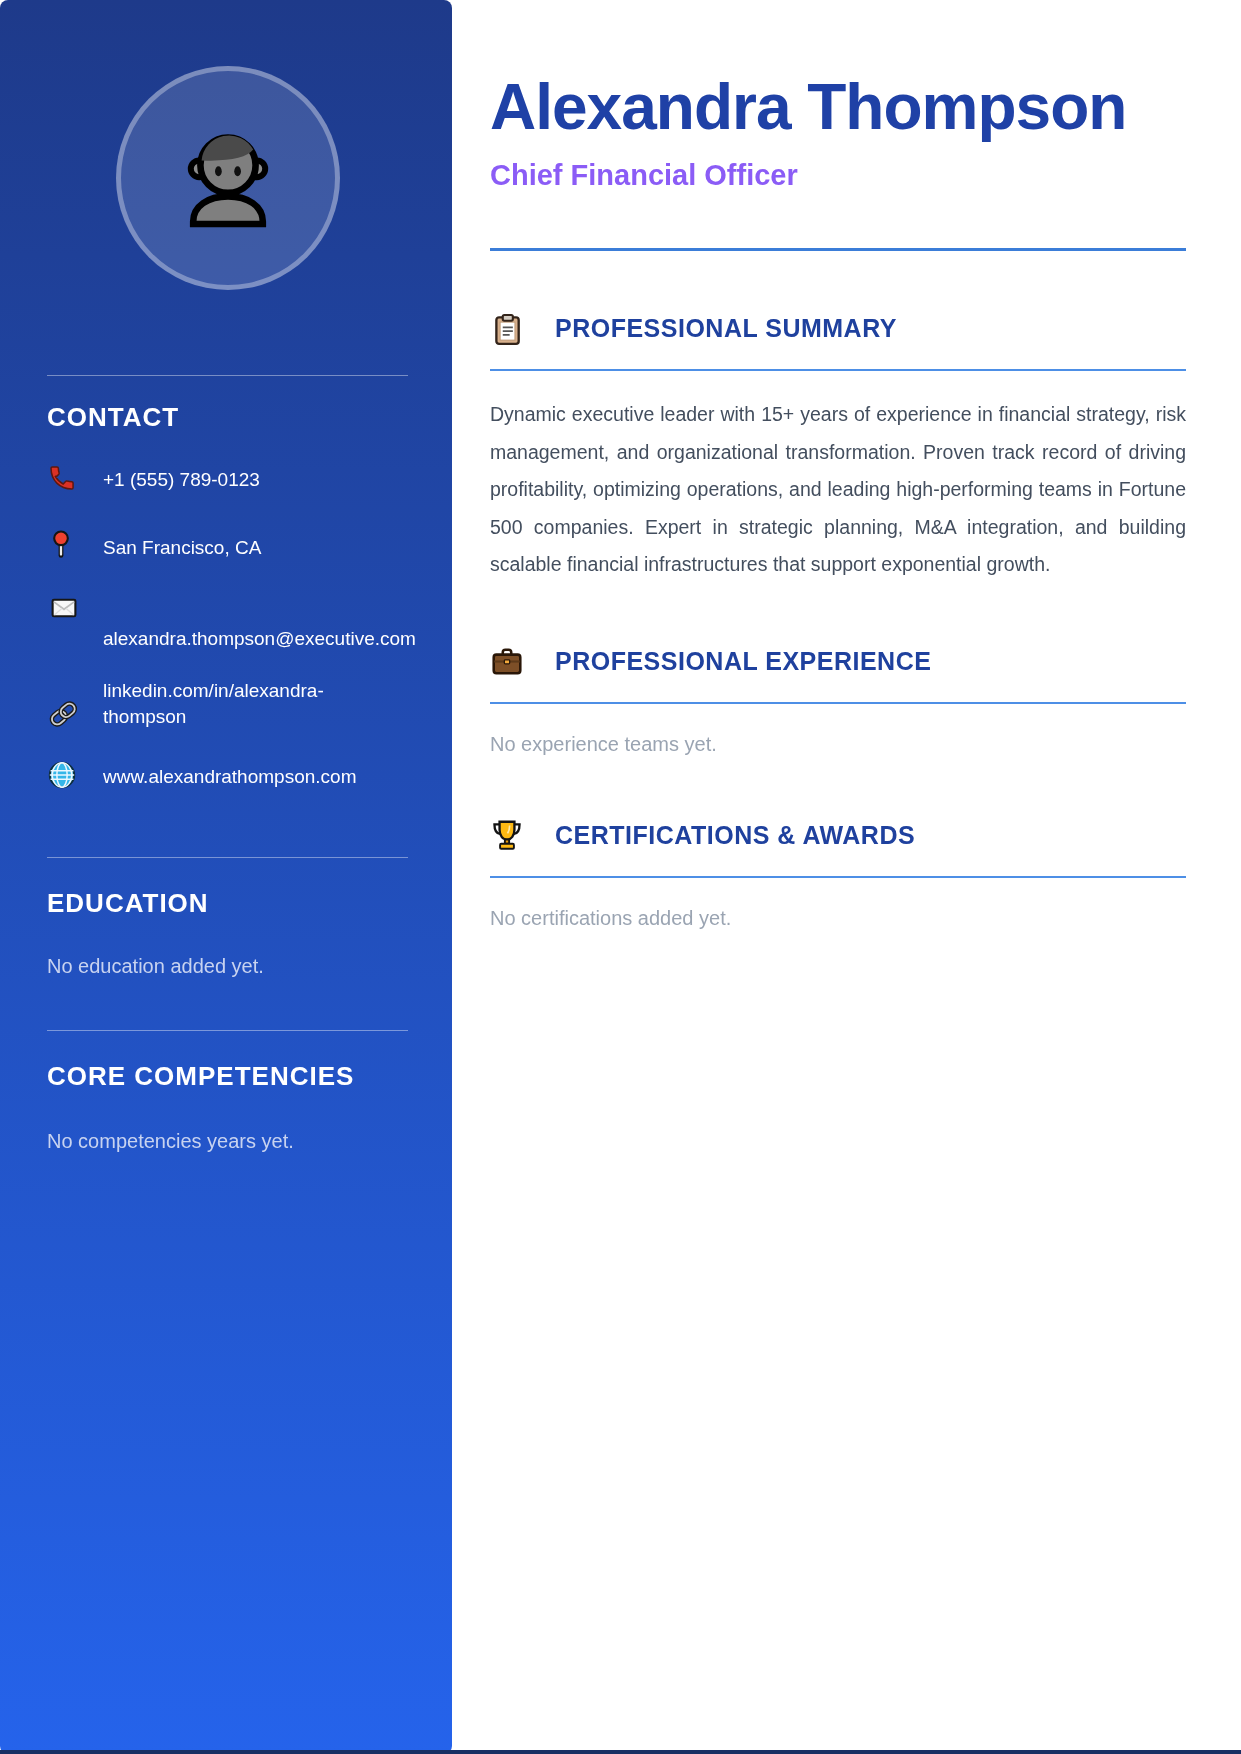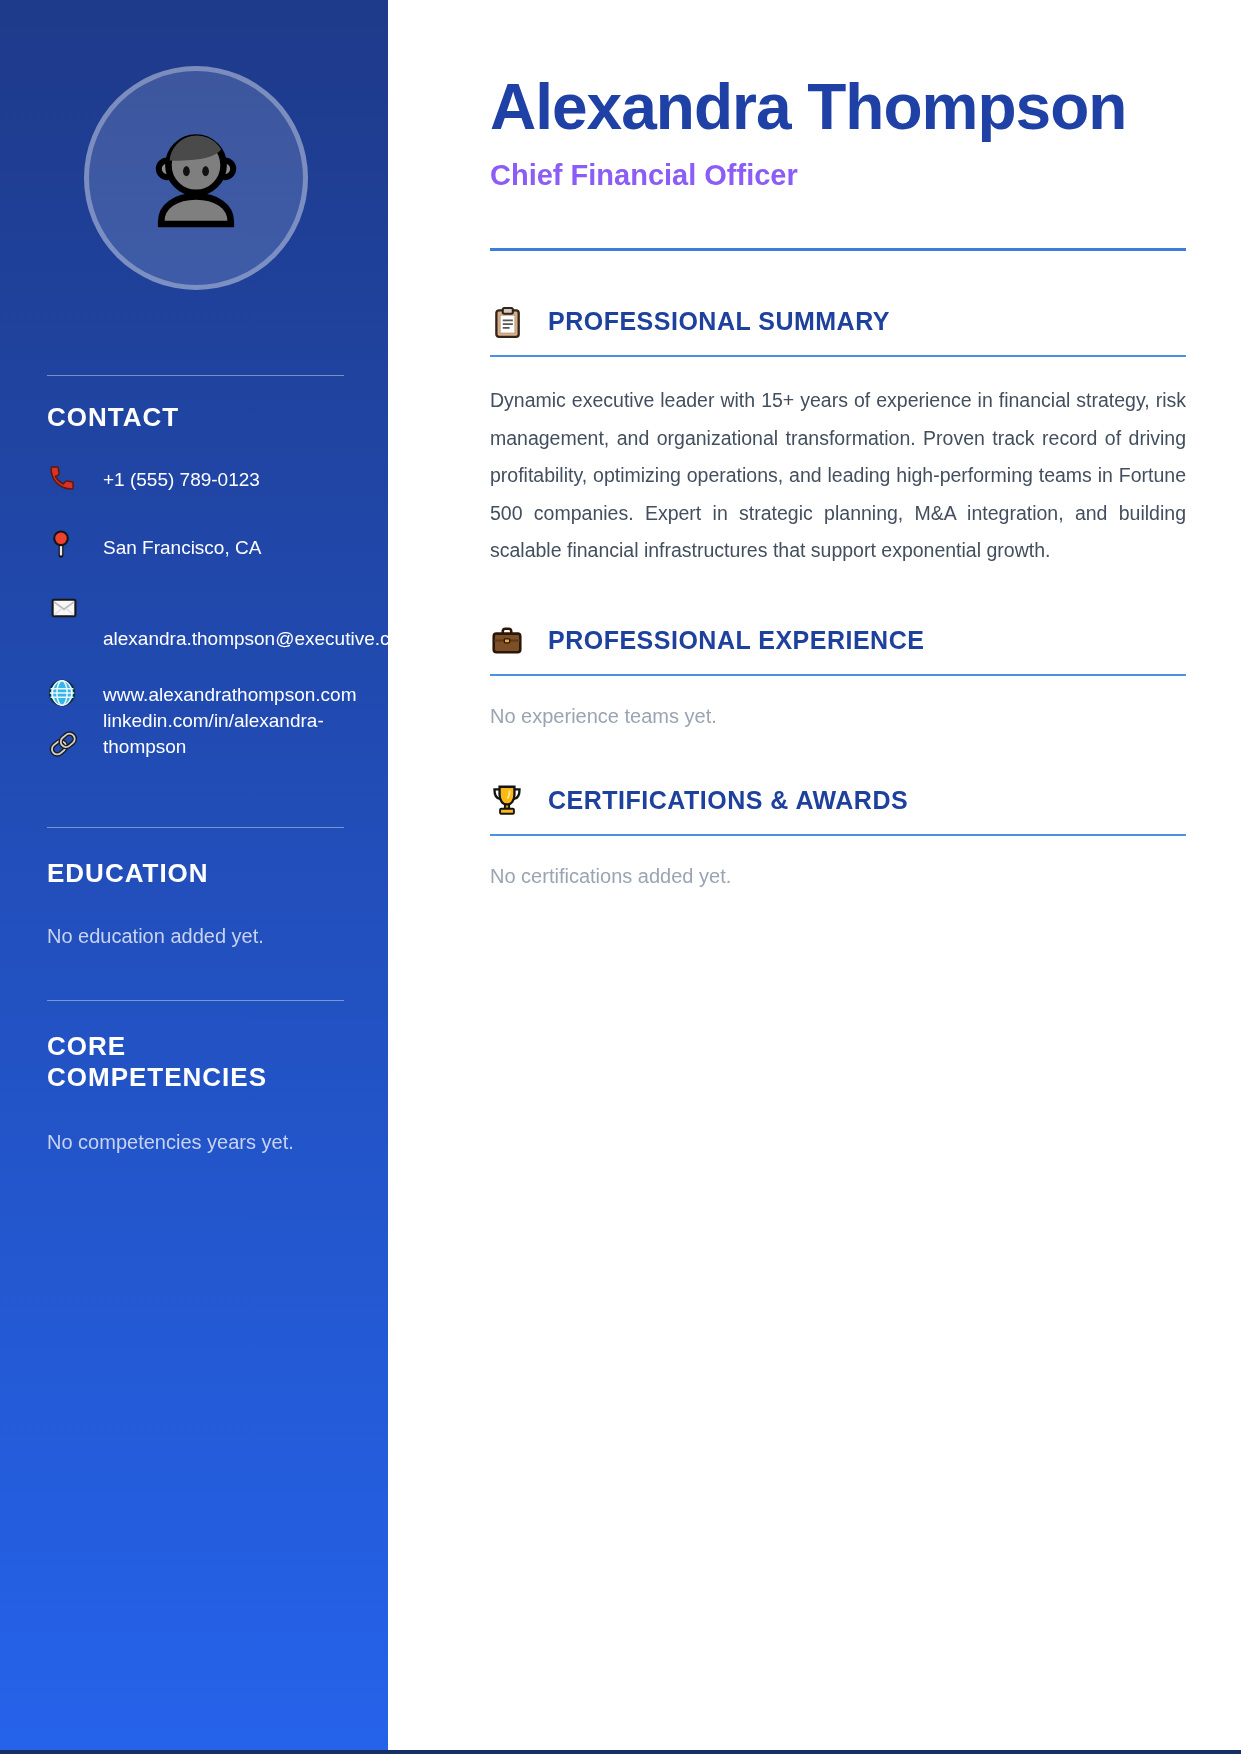--- a/index.html
+++ b/index.html
@@ -1,22 +1,22 @@
 <!DOCTYPE html>
 <html><head>
 <meta charset="utf-8">
 <style>
   html,body{margin:0;padding:0;background:#ffffff;}
   .page{position:relative;width:1241px;height:1754px;background:#ffffff;overflow:hidden;
         font-family:"Liberation Sans","DejaVu Sans",sans-serif;}
 
   
-  .sidebar{position:absolute;left:0;top:0;bottom:0;width:388px;
+  .sidebar{position:absolute;left:0;top:0;bottom:0;width:452px;
            background:linear-gradient(180deg,#1e3a8a 0%,#2563eb 100%);
-           padding:0 44px 16px 47px;box-sizing:border-box;color:#ffffff;}
+           padding:0 44px 16px 47px;box-sizing:border-box;color:#ffffff;border-radius:8px;}
   .avatar-wrap{width:224px;height:224px;border-radius:50%;margin:66px auto 0 auto;
                background:rgba(255,255,255,0.14);border:5px solid rgba(255,255,255,0.32);
                box-sizing:border-box;display:flex;align-items:center;justify-content:center;}
   .sdiv{border:none;border-top:1px solid rgba(255,255,255,0.40);margin:85px 0 0 0;}
   .sdiv2{border:none;border-top:1px solid rgba(255,255,255,0.40);margin:67px 0 0 0;}
   .sdiv3{border:none;border-top:1px solid rgba(255,255,255,0.40);margin:52px 0 0 0;}
   .side-h{font-size:26px;font-weight:bold;letter-spacing:1px;color:#ffffff;margin:26px 0 0 0;}
   .side-h.edu{margin-top:30px;}
   .contact-list{margin-top:30px;}
   .citem{display:flex;align-items:flex-end;}
@@ -34,21 +34,21 @@
 
   
   .main{margin-left:432px;padding:0 55px 0 58px;box-sizing:border-box;}
   .name{font-size:64px;line-height:1.1;font-weight:bold;color:#1f41a6;
         letter-spacing:-1px;margin:72px 0 0 0;}
   .job-title{font-size:29px;font-weight:bold;color:#8b5cf6;margin-top:17px;}
   .title-rule{height:3px;background:#3b7dd8;margin-top:56px;}
   .section{margin-top:52px;}
   .shead{display:flex;align-items:center;gap:20px;}
   .shead .sicon{flex:0 0 34px;height:34px;display:flex;align-items:center;}
-  .shead h3{font-size:25px;font-weight:bold;color:#1f419e;letter-spacing:.5px;margin:4px;}
+  .shead h3{font-size:25px;font-weight:bold;color:#1f419e;letter-spacing:.5px;margin:11px;}
   .srule{height:2px;background:#4d8fe6;margin-top:15px;}
   .body-text{font-size:19.5px;line-height:37.5px;color:#434e5e;text-align:justify;
              margin:25px 0 0 0;}
   .empty-text{font-size:20px;line-height:28px;color:#9aa4b2;margin:26px 0 0 0;}
 
   .bottom-edge{position:absolute;left:0;right:0;bottom:0;height:4px;background:#182f63;}
 </style>
 </head>
 <body>
 
@@ -100,46 +100,46 @@
         <span class="cicon">
           <svg viewBox="0 0 32 32" width="34" height="28">
             <rect x="3" y="6.5" width="26" height="19" rx="1.5" fill="#f7f7f7" stroke="#161616" stroke-width="2.4"></rect>
             <path d="M4.5 9 L16 17.5 L27.5 9" fill="none" stroke="#bdbdbd" stroke-width="2"></path>
             <path d="M5 24 l8.5-7.5 M27 24 l-8.5-7.5" fill="none" stroke="#dedede" stroke-width="1.6"></path>
           </svg>
         </span>
         <span class="ctext">alexandra.thompson@executive.com</span>
       </div>
 
+      <div class="citem c-li">
+        <span class="cicon">
+          <svg viewBox="0 0 32 32" width="32" height="32">
+            <g transform="rotate(-40 16 16)" fill="none">
+              <rect x="3" y="11" width="15" height="10.5" rx="5.2" stroke="#1c1c1c" stroke-width="4.6"></rect>
+              <rect x="3" y="11" width="15" height="10.5" rx="5.2" stroke="#cfcfcf" stroke-width="1.8"></rect>
+              <rect x="14.5" y="11" width="15" height="10.5" rx="5.2" stroke="#1c1c1c" stroke-width="4.6"></rect>
+              <rect x="14.5" y="11" width="15" height="10.5" rx="5.2" stroke="#cfcfcf" stroke-width="1.8"></rect>
+            </g>
+          </svg>
+        </span>
+        <span class="ctext">linkedin.com/in/alexandra-thompson</span>
+      </div>
+
       <div class="citem">
         <span class="cicon">
           <svg viewBox="0 0 32 32" width="30" height="30">
             <circle cx="16" cy="16" r="13" fill="#35b6e8" stroke="#0d2e3d" stroke-width="2.2"></circle>
             <g stroke="#eaf7ff" stroke-width="1.6" fill="none">
               <ellipse cx="16" cy="16" rx="5.5" ry="13"></ellipse>
               <ellipse cx="16" cy="16" rx="10.5" ry="13"></ellipse>
               <path d="M3.8 11.5 h24.4 M3 16 h26 M3.8 20.5 h24.4"></path>
             </g>
           </svg>
         </span>
         <span class="ctext">www.alexandrathompson.com</span>
-      </div>
-
-      <div class="citem c-li">
-        <span class="cicon">
-          <svg viewBox="0 0 32 32" width="32" height="32">
-            <g transform="rotate(-40 16 16)" fill="none">
-              <rect x="3" y="11" width="15" height="10.5" rx="5.2" stroke="#1c1c1c" stroke-width="4.6"></rect>
-              <rect x="3" y="11" width="15" height="10.5" rx="5.2" stroke="#cfcfcf" stroke-width="1.8"></rect>
-              <rect x="14.5" y="11" width="15" height="10.5" rx="5.2" stroke="#1c1c1c" stroke-width="4.6"></rect>
-              <rect x="14.5" y="11" width="15" height="10.5" rx="5.2" stroke="#cfcfcf" stroke-width="1.8"></rect>
-            </g>
-          </svg>
-        </span>
-        <span class="ctext">linkedin.com/in/alexandra-thompson</span>
       </div>
 
     </div>
 
     <hr class="sdiv2">
 
     <h2 class="side-h edu">EDUCATION</h2>
     <p class="muted-side">No education added yet.</p>
 
     <hr class="sdiv3">

